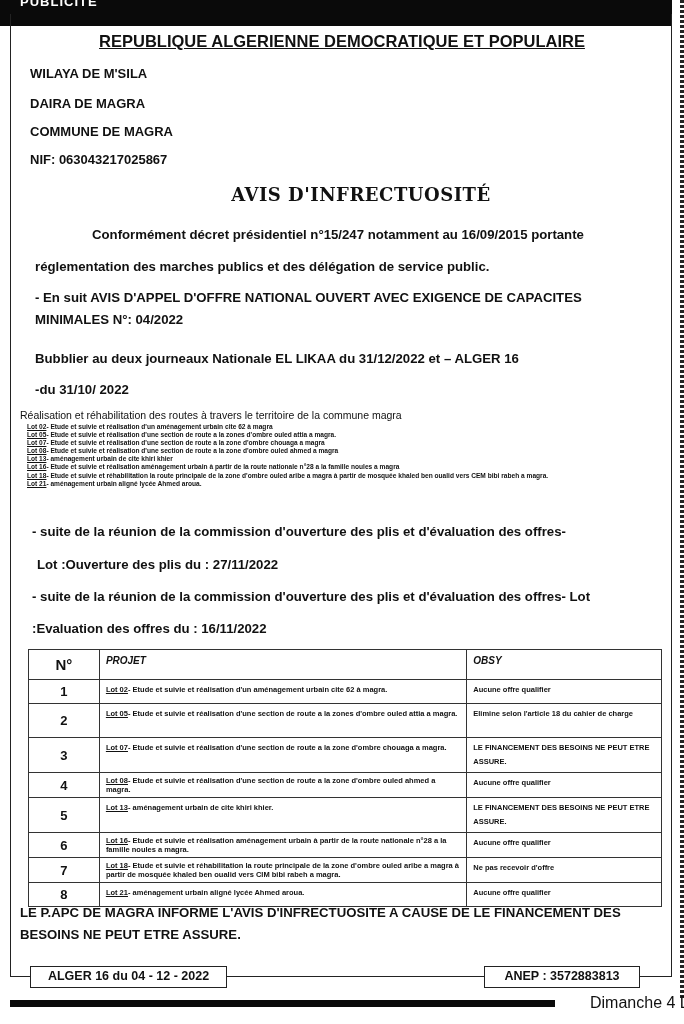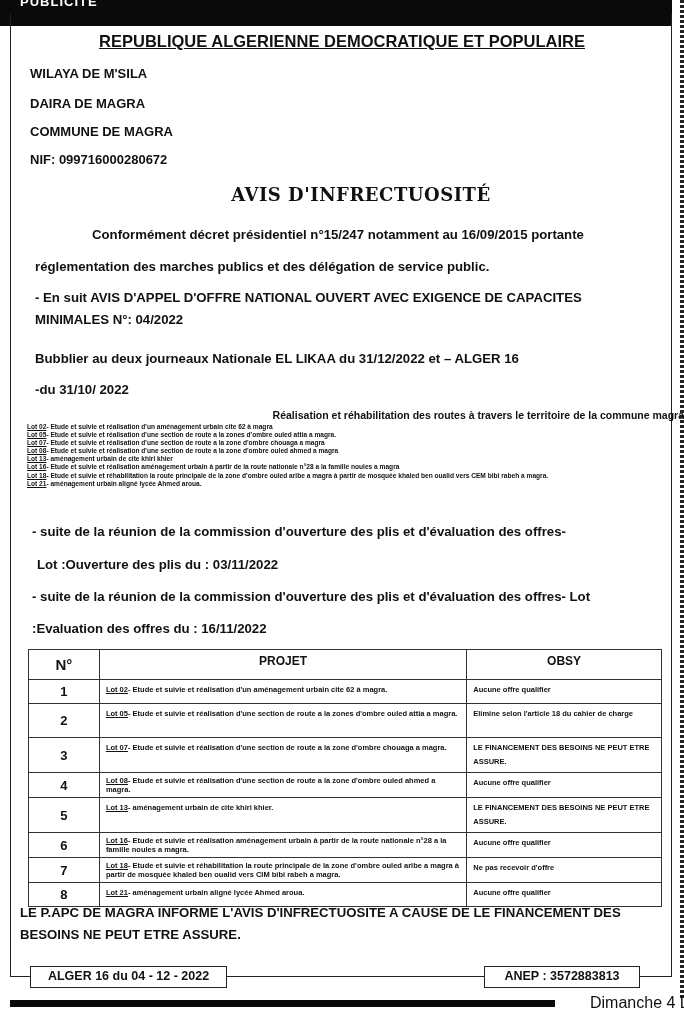--- a/index.html
+++ b/index.html
@@ -15,32 +15,32 @@
     border-left: 1.5px solid #222; border-right: 1.5px solid #222; border-bottom: 1.5px solid #222; }
 
   .h-title { position: absolute; left: 0; width: 684px; top: 32px; text-align: center; font-size: 16.5px; font-weight: bold; text-decoration: underline; }
   .addr { position: absolute; left: 30px; font-size: 13px; font-weight: bold; }
 
   .avis-title { position: absolute; left: 0; width: 684px; top: 184px; text-align: center;
     font-family: "DejaVu Serif", serif; font-size: 18px; font-weight: bold; letter-spacing: 0.5px; margin-left: 19px; }
 
   .para { position: absolute; font-size: 13.2px; font-weight: bold; white-space: nowrap; }
 
-  .lots-head { position: absolute; left: 0; width: 684px; top: 409px; text-align: right; font-size: 10.5px; font-weight: bold; padding-left: 28px; }
+  .lots-head { position: absolute; left: 0; width: 684px; top: 409px; text-align: left; font-size: 10.5px; font-weight: normal; padding-left: 20px; }
   .lots { position: absolute; left: 27px; top: 423px; width: 620px; font-size: 6.6px; font-weight: bold; line-height: 8.1px; }
   .lots .ln u { text-decoration: underline; }
 
   table.res { position: absolute; left: 28px; top: 649px; width: 634px; border-collapse: collapse; font-size: 7.5px; font-weight: bold; }
   table.res td, table.res th { border: 1px solid #333; vertical-align: top; }
   table.res th { height: 30px; }
   .c-n { width: 71px; text-align: center; vertical-align: middle !important; font-size: 13px; font-family: "Liberation Sans", sans-serif; }
   th.c-n { font-size: 15px; }
   .c-p { width: 368px; padding: 3px 6px; line-height: 14px; }
   .c-o { width: 195px; padding: 3px 6px; line-height: 14px; margin-left: 28px; }
-  th.c-p, th.c-o { font-size: 12px; padding-top: 4px; text-align: center; vertical-align: top; }
+  th.c-p, th.c-o { font-style: italic; font-size: 10px; padding-top: 4px; text-align: left; vertical-align: top; }
   .c-p u { text-decoration: underline; }
 
   .conclusion { position: absolute; left: 20px; top: 902px; width: 650px; font-size: 13.2px; font-weight: bold; line-height: 22px; }
 
   .foot-box { position: absolute; top: 966px; height: 22px; background: #fff; border: 1.5px solid #222; font-size: 12.5px; font-weight: bold; text-align: center; line-height: 19px; }
   .bottom-rule { position: absolute; left: 10px; top: 1000px; width: 545px; height: 7px; background: #0a0a0a; }
   .dimanche { position: absolute; left: 590px; top: 994px; font-size: 16px; white-space: nowrap; }
 </style>
 </head>
 <body>
@@ -49,21 +49,21 @@
   <span>PUBLICITE</span>
 </div>
 <div class="right-edge"></div>
 
 <div class="frame"></div>
 
 <div class="h-title">REPUBLIQUE ALGERIENNE DEMOCRATIQUE ET POPULAIRE</div>
 <div class="addr" style="top:66px">WILAYA  DE  M'SILA</div>
 <div class="addr" style="top:96px">DAIRA   DE    MAGRA</div>
 <div class="addr" style="top:124px">COMMUNE DE MAGRA</div>
-<div class="addr" style="top:152px">NIF:  099716000280672</div>
+<div class="addr" style="top:152px">NIF:  063043217025867</div>
 
 <div class="avis-title">AVIS D'INFRECTUOSITÉ</div>
 
 <div class="para" style="left:92px; top:227px">Conformément  décret présidentiel n°15/247 notamment  au 16/09/2015 portante</div>
 <div class="para" style="left:35px; top:259px">réglementation des marches publics et des délégation de service public.</div>
 <div class="para" style="left:35px; top:290px">- En suit AVIS D'APPEL D'OFFRE NATIONAL OUVERT AVEC EXIGENCE DE CAPACITES</div>
 <div class="para" style="left:35px; top:312px">MINIMALES N°: 04/2022</div>
 <div class="para" style="left:35px; top:351px">Bubblier au deux  journeaux Nationale  EL LIKAA  du 31/12/2022 et –  ALGER 16</div>
 <div class="para" style="left:35px; top:382px">-du 31/10/ 2022</div>
 
@@ -73,21 +73,21 @@
   <div class="ln"><u>Lot 05</u><span>- Etude et suivie et réalisation  d'une section de route a la zones d'ombre ouled attia a magra.</span></div>
   <div class="ln"><u>Lot 07</u><span>- Etude et suivie et réalisation d'une section de route a la  zone d'ombre chouaga  a magra</span></div>
   <div class="ln"><u>Lot 08</u><span>- Etude et suivie et réalisation d'une section de route a la  zone d'ombre ouled ahmed  a magra</span></div>
   <div class="ln"><u>Lot 13</u><span>- aménagement urbain de cite khiri khier</span></div>
   <div class="ln"><u>Lot 16</u><span>- Etude et suivie et réalisation aménagement urbain à partir de la route nationale n°28 a la famille noules a magra</span></div>
   <div class="ln"><u>Lot 18</u><span>- Etude et suivie et réhabilitation la route principale de  la  zone d'ombre ouled aribe a magra à partir de mosquée khaled ben oualid vers CEM  bibi rabeh a magra.</span></div>
   <div class="ln"><u>Lot 21</u><span>- aménagement urbain aligné lycée Ahmed aroua.</span></div>
 </div>
 
 <div class="para" style="left:32px; top:524px">- suite de la réunion de la commission d'ouverture des plis et d'évaluation des offres-</div>
-<div class="para" style="left:37px; top:557px">Lot :Ouverture des plis du : 03/11/2022</div>
+<div class="para" style="left:37px; top:557px">Lot :Ouverture des plis du : 27/11/2022</div>
 <div class="para" style="left:32px; top:589px">- suite de la réunion de la commission d'ouverture des plis et d'évaluation des offres- Lot</div>
 <div class="para" style="left:32px; top:621px">:Evaluation des offres du : 16/11/2022</div>
 
 <table class="res">
   <thead>
     <tr>
       <th class="c-n">N°</th>
       <th class="c-p">PROJET</th>
       <th class="c-o">OBSY</th>
     </tr>

